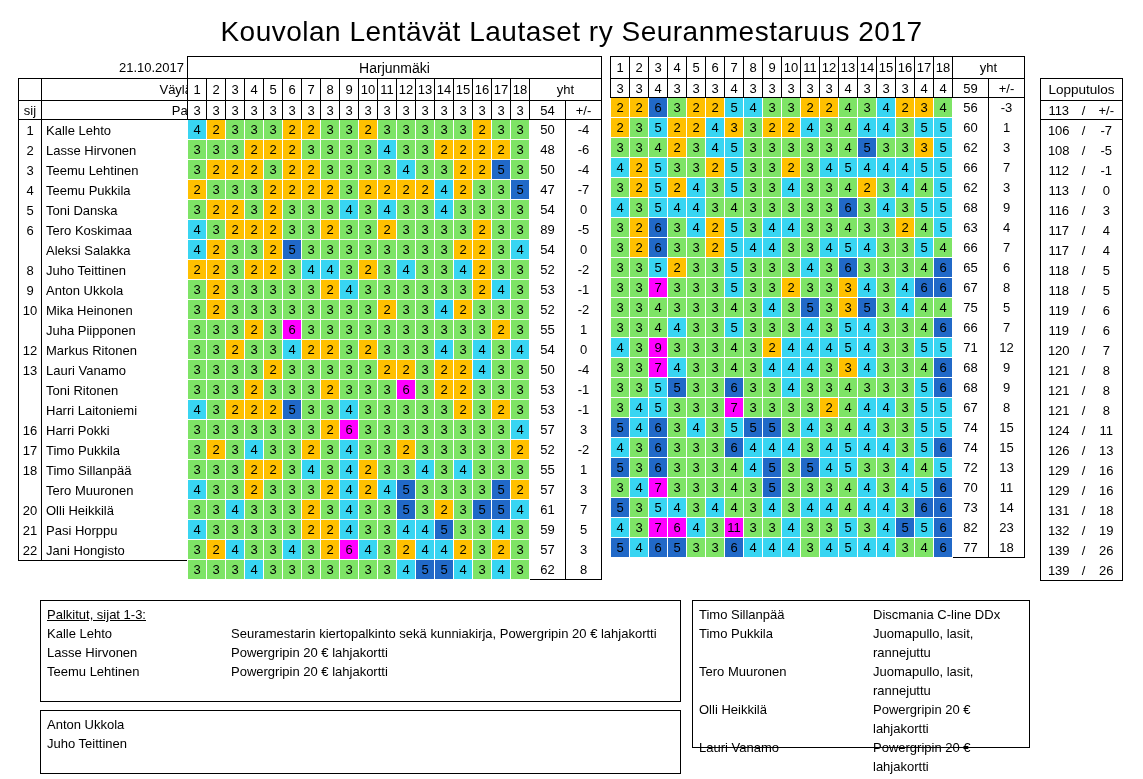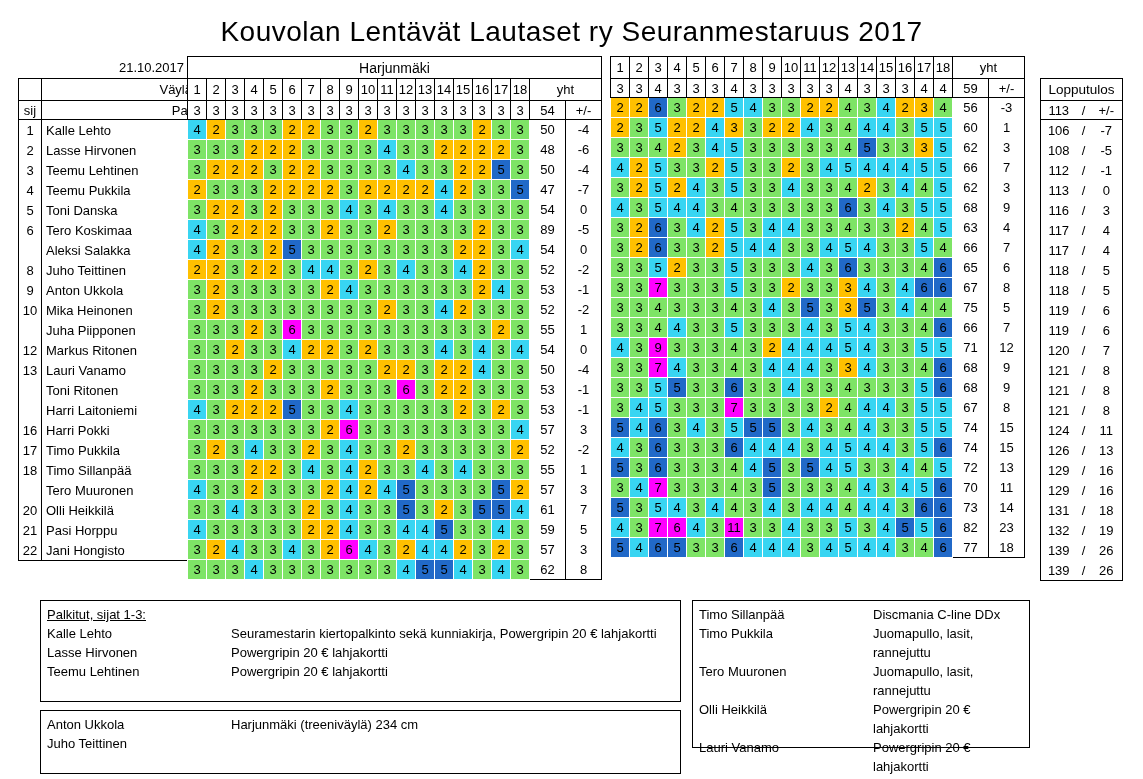--- a/index.html
+++ b/index.html
@@ -1461,21 +1461,20 @@
         <span class="rname">Teemu Lehtinen</span>
         <span class="rdesc">Powergripin 20 € lahjakortti</span>
       </div>
     </div>
 </div>
 
 <div class="box" id="panel-ctp">
   <div class="box-body">
       <div class="boxrow">
         <span class="rname">Anton Ukkola</span>
-        <span class="rdesc">Harjunmäki (treeniväylä) 234 cm</span>
       </div>
       <div class="boxrow">
         <span class="rname">Juho Teittinen</span>
       </div>
     </div>
 </div>
 
 <div class="box" id="panel-arvotut">
   <div class="box-body">
       <div class="boxrow">

